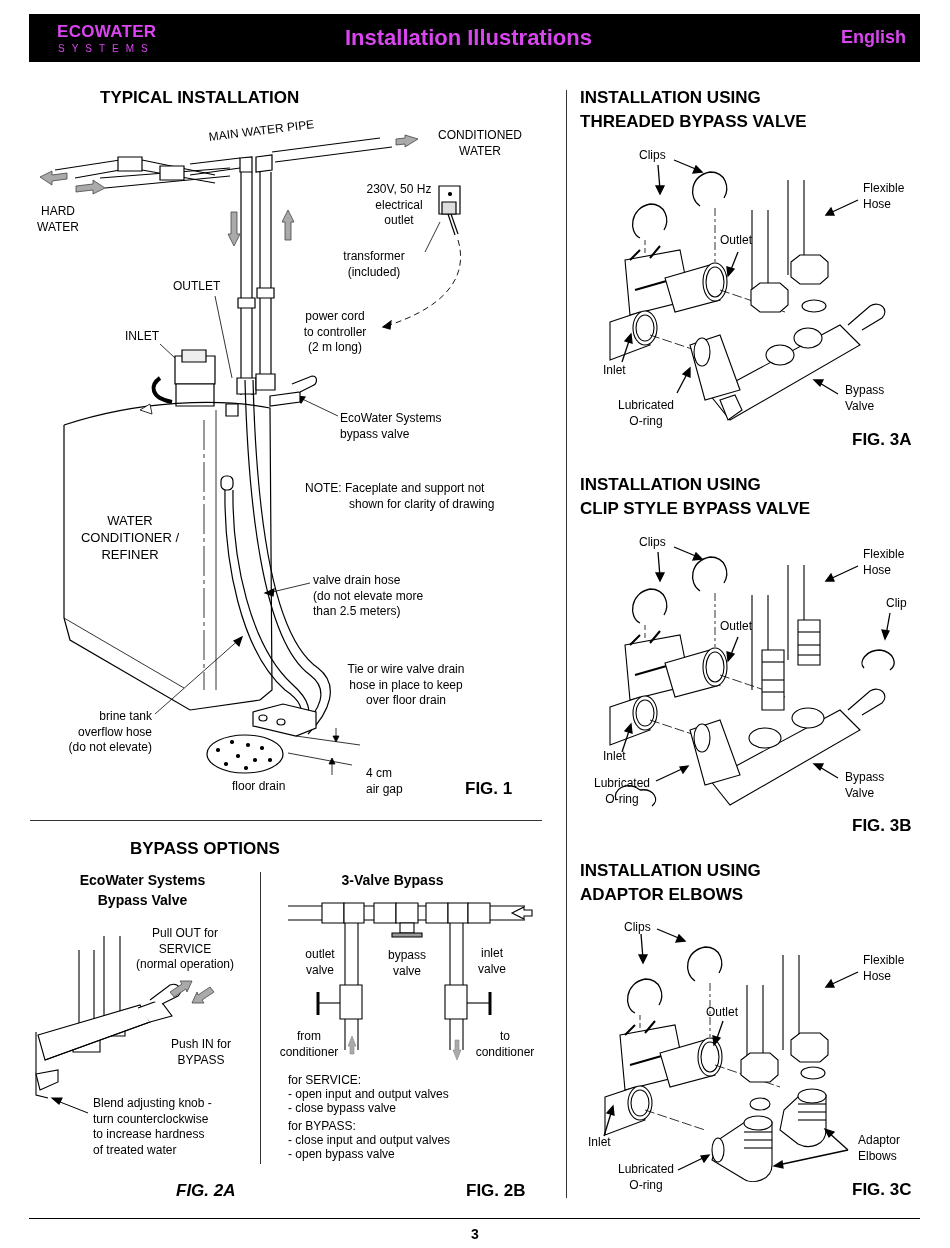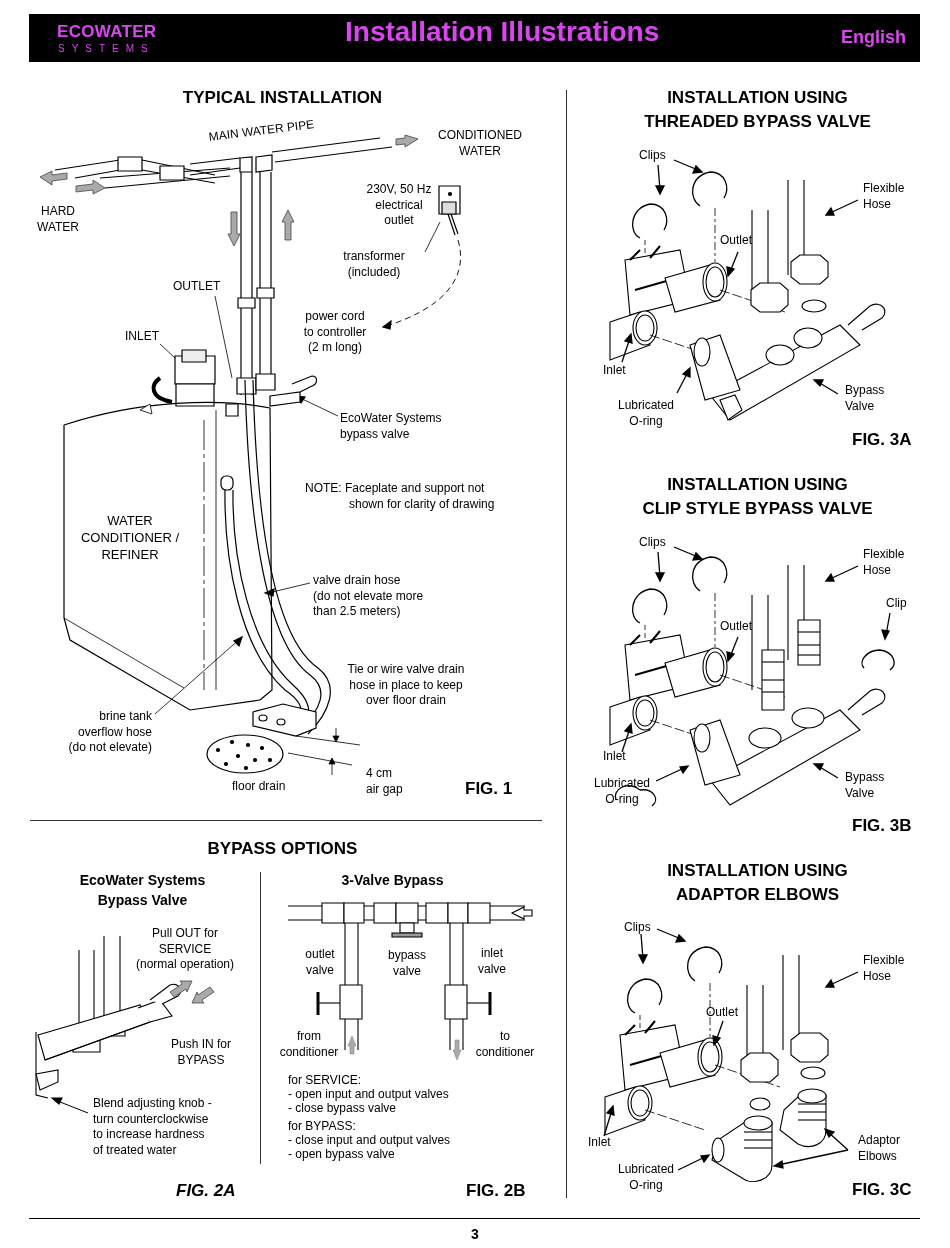--- a/index.html
+++ b/index.html
@@ -2,23 +2,23 @@
 <html><head>
 <meta charset="utf-8">
 <style>
   html, body { margin:0; padding:0; background:#fff; }
   body { width:950px; height:1248px; position:relative; overflow:hidden;
          font-family:"Liberation Sans", sans-serif; color:#000; }
   .abs { position:absolute; }
   .header { left:29px; top:14px; width:891px; height:48px; background:#000; color:#d946ef; }
   .logo-main { left:28px; top:8px; font-size:17px; font-weight:bold; letter-spacing:0.3px; }
   .logo-sub { left:29px; top:29px; font-size:10px; letter-spacing:7px; }
-  .hdr-title { left:316px; top:2px; font-size:28px; font-weight:bold; }
+  .hdr-title { left:316px; top:11px; font-size:22px; font-weight:bold; }
   .hdr-lang { right:14px; top:13px; font-size:18px; font-weight:bold; }
-  .sec-title { font-weight:bold; font-size:17px; text-align:center; line-height:24px; }
+  .sec-title { font-weight:bold; font-size:17px; line-height:24px; }
   .sub-title { font-weight:bold; font-size:14px; text-align:center; line-height:20px; }
   .lbl { font-size:12px; line-height:15.5px; }
   .c { text-align:center; }
   .r { text-align:right; }
   .fig { font-weight:bold; font-size:17px; }
   .vdiv { width:1px; background:#333; }
   .hdiv { height:1px; background:#333; }
   svg { position:absolute; left:0; top:0; overflow:visible; }
   svg * { vector-effect:non-scaling-stroke; }
 </style>

